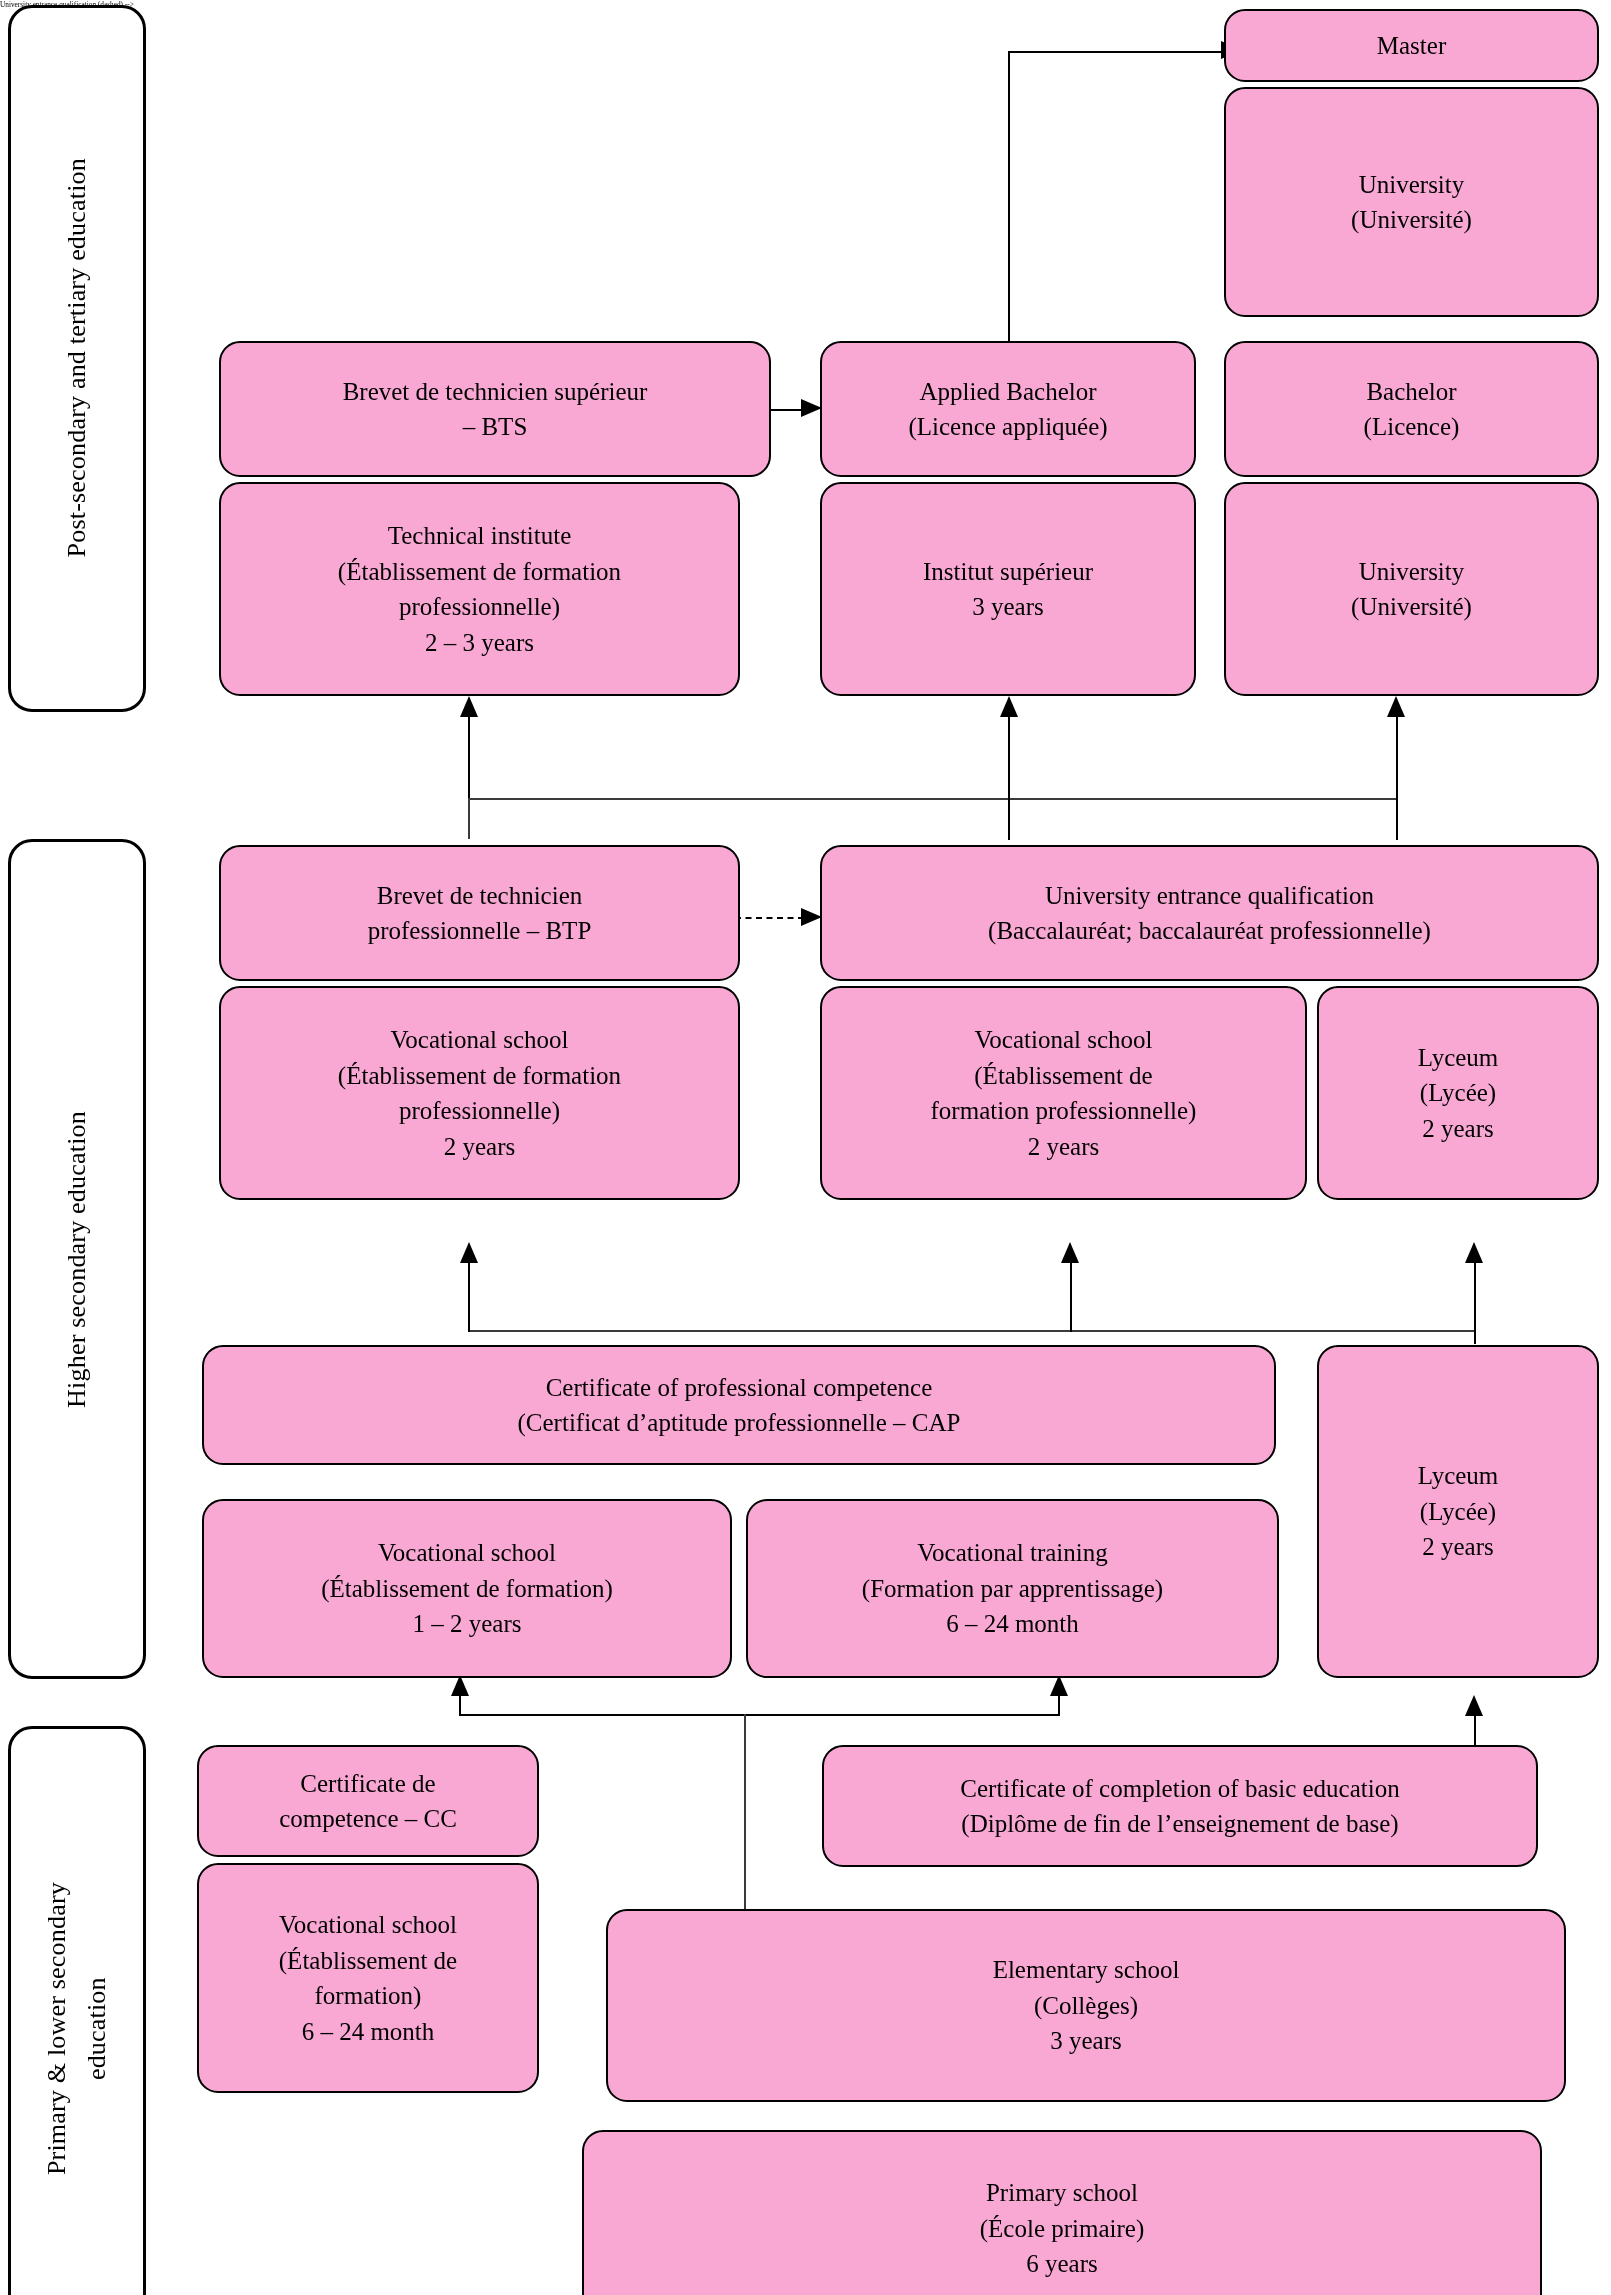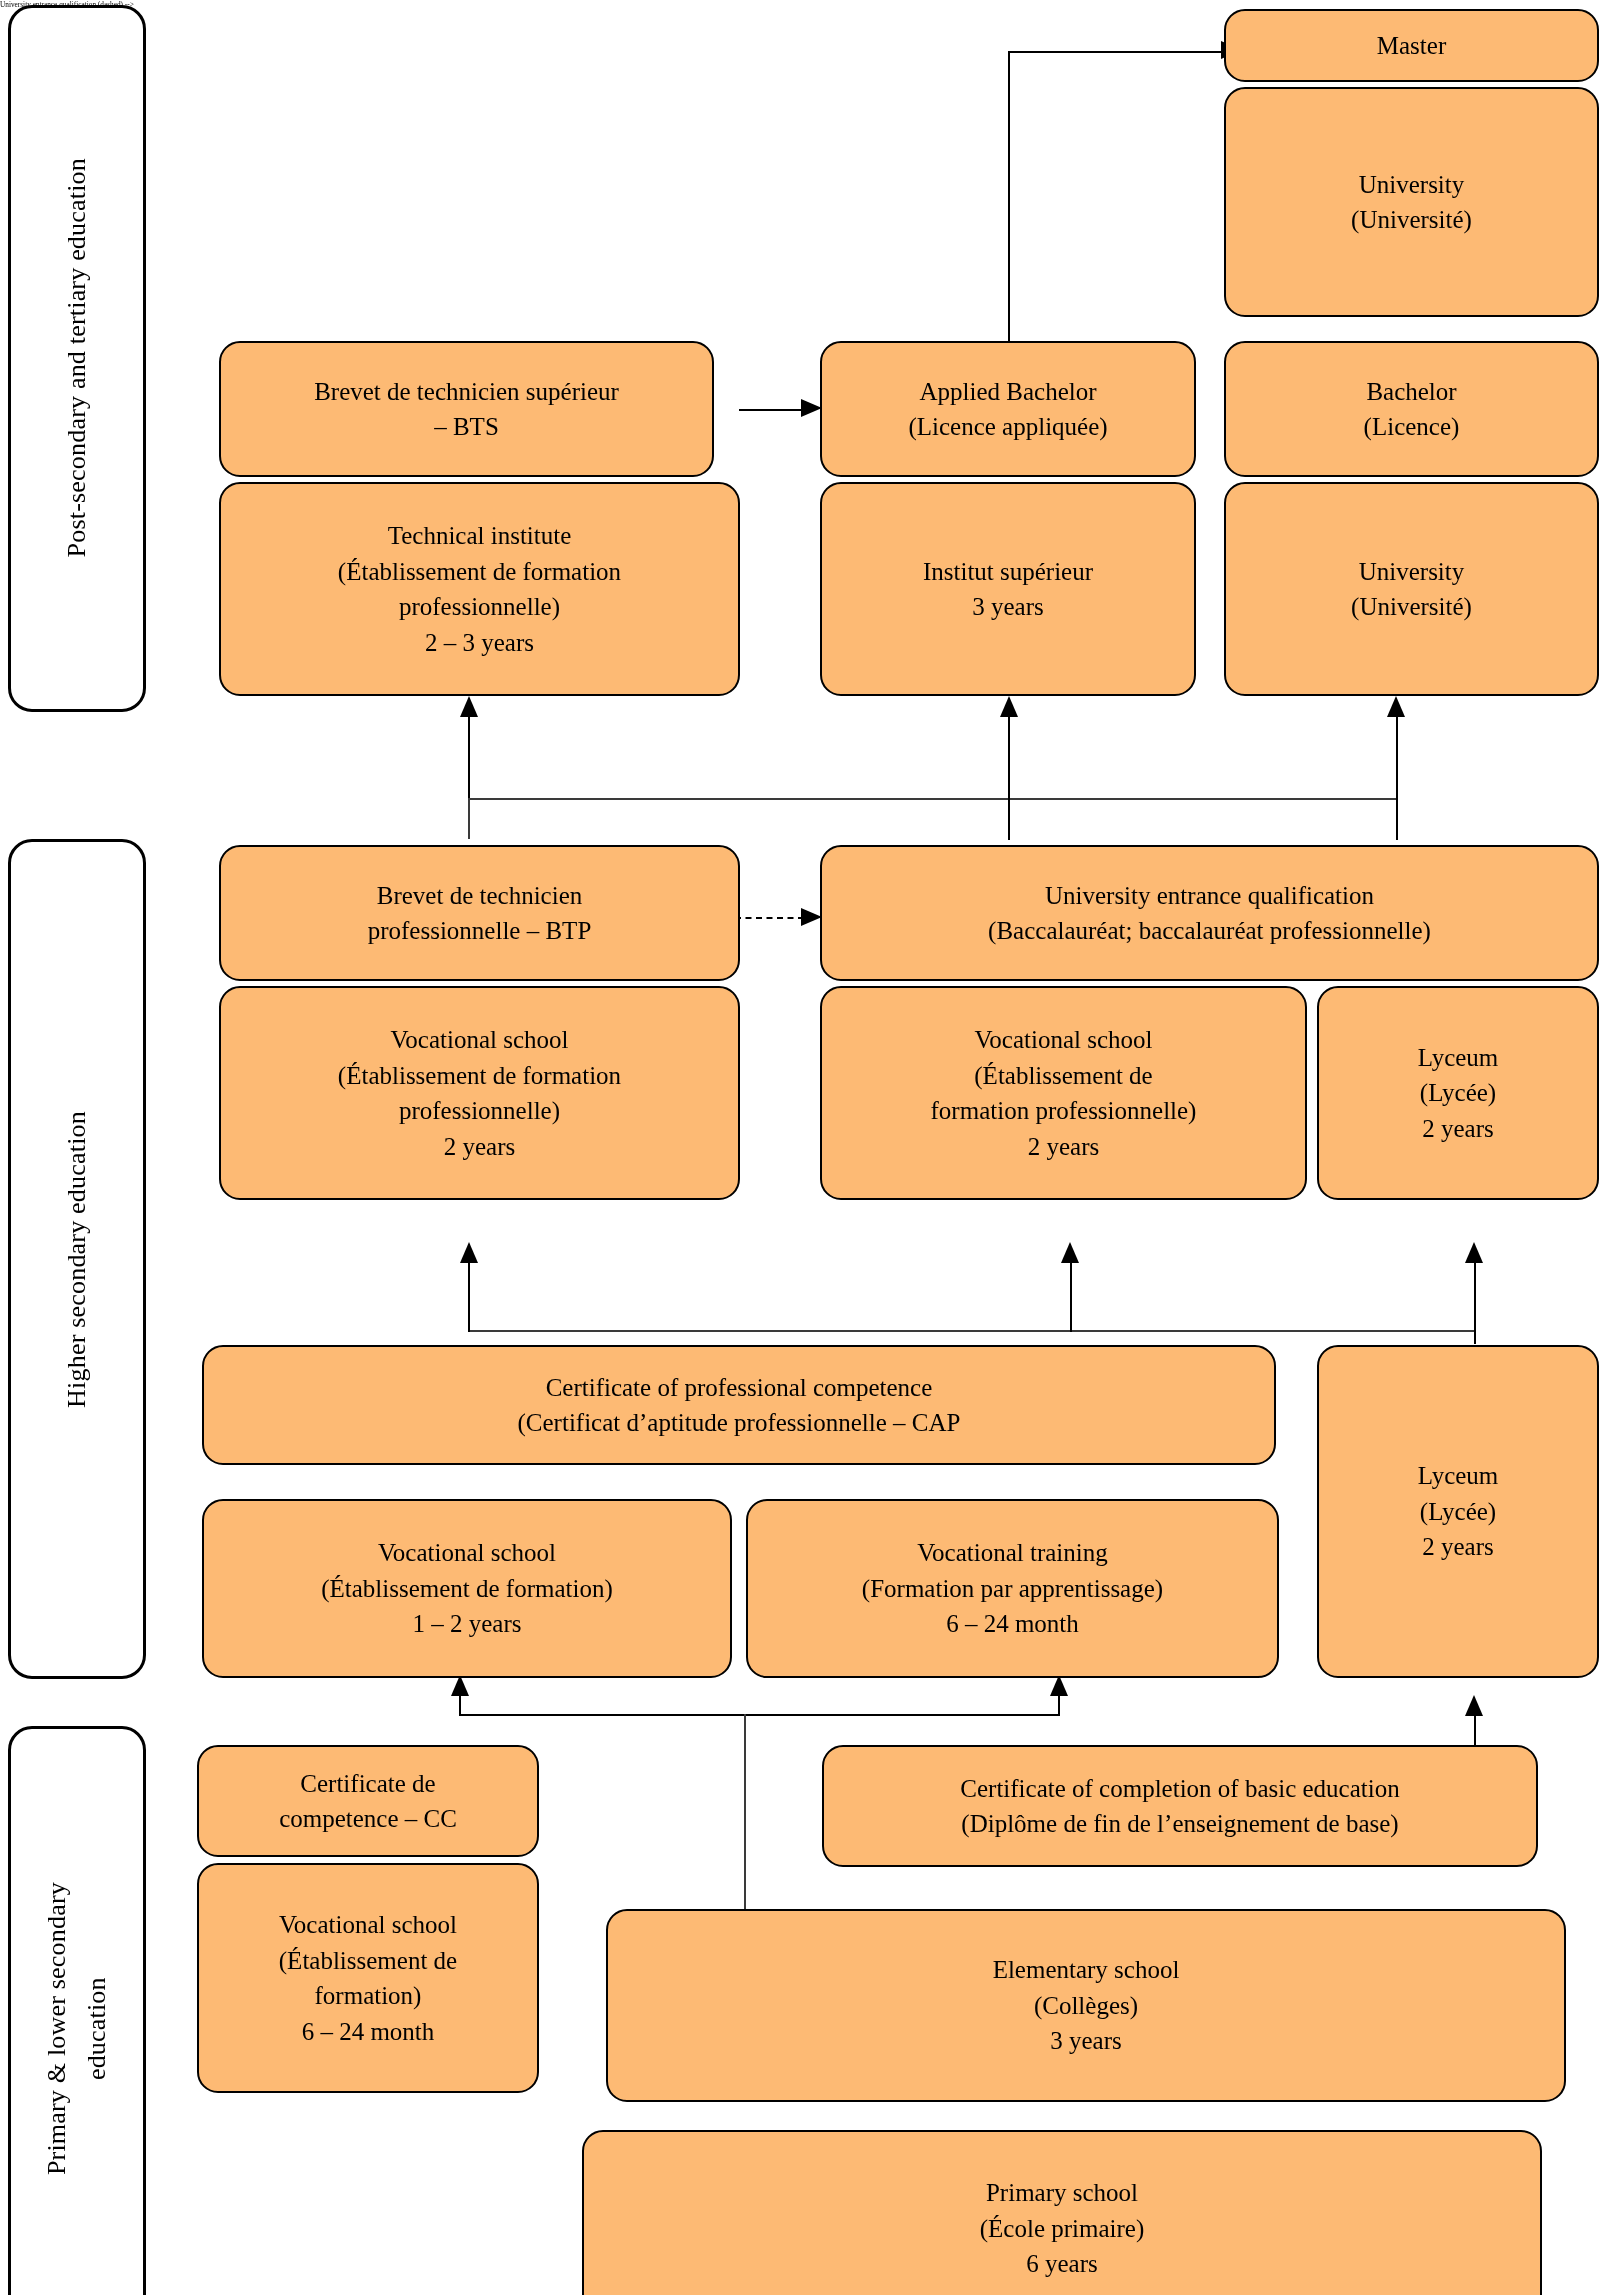--- a/index.html
+++ b/index.html
@@ -18,21 +18,21 @@
     background: #ffffff;
     overflow: hidden;
   }
 
   
   .box {
     position: absolute;
     box-sizing: border-box;
     border: 2.3px solid #000000;
     border-radius: 21px;
-    background: #fdba74;
+    background: #f9a8d4;
     display: flex;
     align-items: center;
     justify-content: center;
     text-align: center;
     line-height: 1.42;
     font-size: 25px;
     padding: 2.8px 6.4px;
     z-index: 5;
   }
   .box .lines {
@@ -196,21 +196,21 @@
     </span>
   </div>
 
   <div class="box" style="left:1224px; top:87px; width:375px; height:230px;">
     <span class="lines">
       <span class="ln">University</span>
       <span class="ln">(Université)</span>
     </span>
   </div>
 
-  <div class="box" style="left:219px; top:341px; width:495px; height:136px;">
+  <div class="box" style="left:219px; top:341px; width:552px; height:136px;">
     <span class="lines">
       <span class="ln">Brevet de technicien supérieur</span>
       <span class="ln">– BTS</span>
     </span>
   </div>
 
   <div class="box" style="left:820px; top:341px; width:376px; height:136px;">
     <span class="lines">
       <span class="ln">Applied Bachelor</span>
       <span class="ln">(Licence appliquée)</span>

